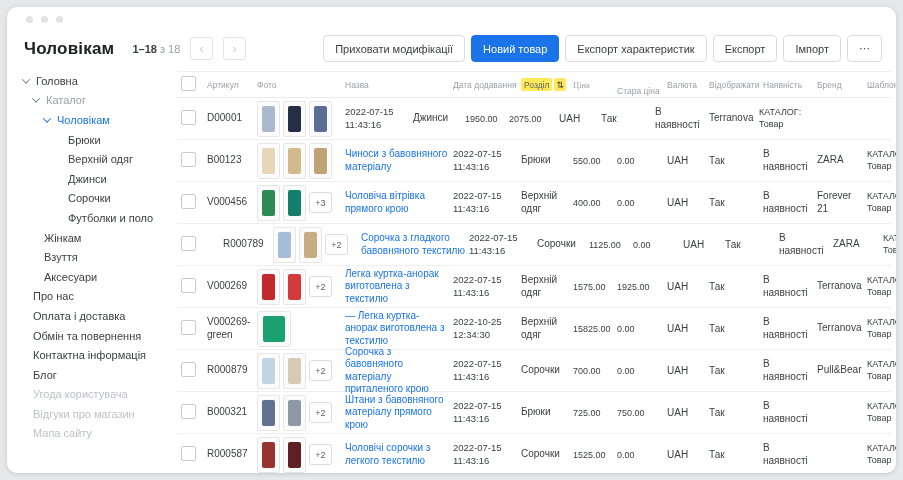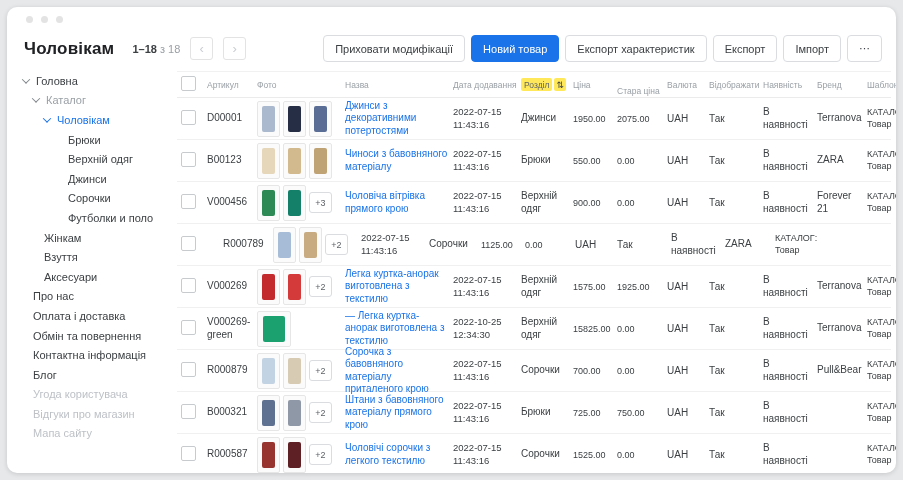--- a/index.html
+++ b/index.html
@@ -146,21 +146,21 @@
         </div>
       </aside>
     <main class="main">
       <div class="thead" id="thead">
           <div class="cell" style="width: 24px;"><span class="cb"></span></div>
           <div class="cell" style="width: 46px;"><span class="th-label">Артикул</span></div>
           <div class="cell" style="width: 84px;"><span class="th-label">Фото</span></div>
           <div class="cell" style="width: 104px;"><span class="th-label">Назва</span></div>
           <div class="cell" style="width: 64px;"><span class="th-label">Дата додавання</span></div>
           <div class="cell ov" style="width: 48px;"><span class="hl th-label">Розділ</span><span class="hl sort-ic">⇅</span></div>
-          <div class="cell" style="width: 40px;"><span class="th-label">Ціна</span></div>
+          <div class="cell" style="width: 40px; font-family: Liberation Serif, serif;"><span class="th-label">Ціна</span></div>
           <div class="cell" style="width: 46px; margin-top: 12px;"><span class="th-label">Стара ціна</span></div>
           <div class="cell" style="width: 38px;"><span class="th-label">Валюта</span></div>
           <div class="cell" style="width: 50px;"><span class="th-label">Відображати</span></div>
           <div class="cell" style="width: 50px;"><span class="th-label">Наявність</span></div>
           <div class="cell" style="width: 46px;"><span class="th-label">Бренд</span></div>
           <div class="cell" style="width: 52px;"><span class="th-label">Шаблон</span></div>
           <div class="cell" style="width: 32px;"></div>
         </div>
       <div id="tbody">
           <div class="trow">
@@ -172,23 +172,20 @@
                   <i style="background: rgb(170, 185, 206);"></i>
                 </span>
                 <span class="thumb">
                   <i style="background: rgb(37, 46, 69);"></i>
                 </span>
                 <span class="thumb">
                   <i style="background: rgb(90, 109, 149);"></i>
                 </span>
               </span>
             </div>
-            <div class="cell" style="width: 104px;">
-              <span class="name-link">Джинси з декоративними потертостями</span>
-            </div>
             <div class="cell" style="width: 64px;">
               <div class="dt">2022-07-15</div>
               <div class="dt">11:43:16</div>
             </div>
             <div class="cell wrap" style="width: 48px;">Джинси</div>
             <div class="cell num" style="width: 40px;">1950.00</div>
             <div class="cell num" style="width: 46px;">2075.00</div>
             <div class="cell" style="width: 38px;">UAH</div>
             <div class="cell" style="width: 50px;">Так</div>
             <div class="cell wrap" style="width: 50px;">В наявності</div>
@@ -242,41 +239,44 @@
               </span>
             </div>
             <div class="cell" style="width: 104px;">
               <span class="name-link">Чоловіча вітрівка прямого крою</span>
             </div>
             <div class="cell" style="width: 64px;">
               <div class="dt">2022-07-15</div>
               <div class="dt">11:43:16</div>
             </div>
             <div class="cell wrap" style="width: 48px;">Верхній одяг</div>
-            <div class="cell num" style="width: 40px;">900.00</div>
+            <div class="cell num" style="width: 40px;">400.00</div>
             <div class="cell num" style="width: 46px;">0.00</div>
             <div class="cell" style="width: 38px;">UAH</div>
             <div class="cell" style="width: 50px;">Так</div>
             <div class="cell wrap" style="width: 50px;">В наявності</div>
             <div class="cell wrap" style="width: 46px;">Forever 21</div>
             <div class="cell tmpl wrap" style="width: 52px;">КАТАЛОГ: Товар</div>
           </div>
           <div class="trow">
             <div class="cell" style="width: 24px;"><span class="cb"></span></div>
             <div class="cell wrap" style="width: 46px; margin-left: 16px;">R000789</div>
             <div class="cell" style="width: 84px;">
               <span class="photos">
                 <span class="thumb">
                   <i style="background: rgb(167, 188, 214);"></i>
                 </span>
                 <span class="thumb">
                   <i style="background: rgb(200, 171, 128);"></i>
                 </span>
                 <span class="more-badge">+2</span>
               </span>
+            </div>
+            <div class="cell" style="width: 104px;">
+              <span class="name-link">Сорочка з гладкого бавовняного текстилю</span>
             </div>
             <div class="cell" style="width: 64px;">
               <div class="dt">2022-07-15</div>
               <div class="dt">11:43:16</div>
             </div>
             <div class="cell wrap" style="width: 48px;">Сорочки</div>
             <div class="cell num" style="width: 40px;">1125.00</div>
             <div class="cell num" style="width: 46px;">0.00</div>
             <div class="cell" style="width: 38px;">UAH</div>
             <div class="cell" style="width: 50px;">Так</div>

